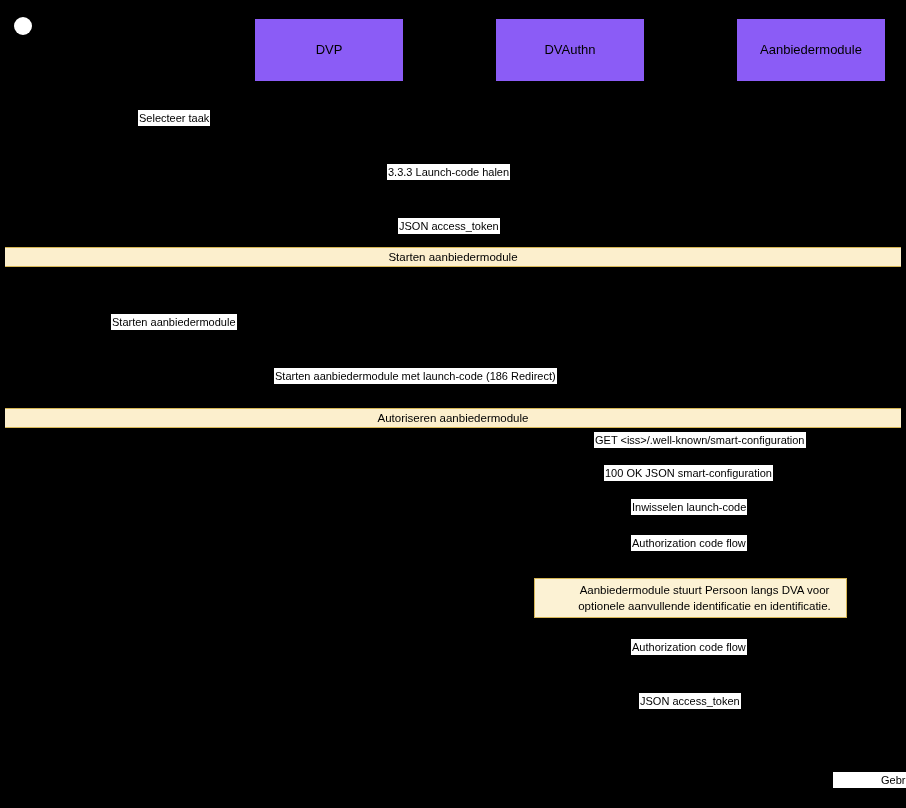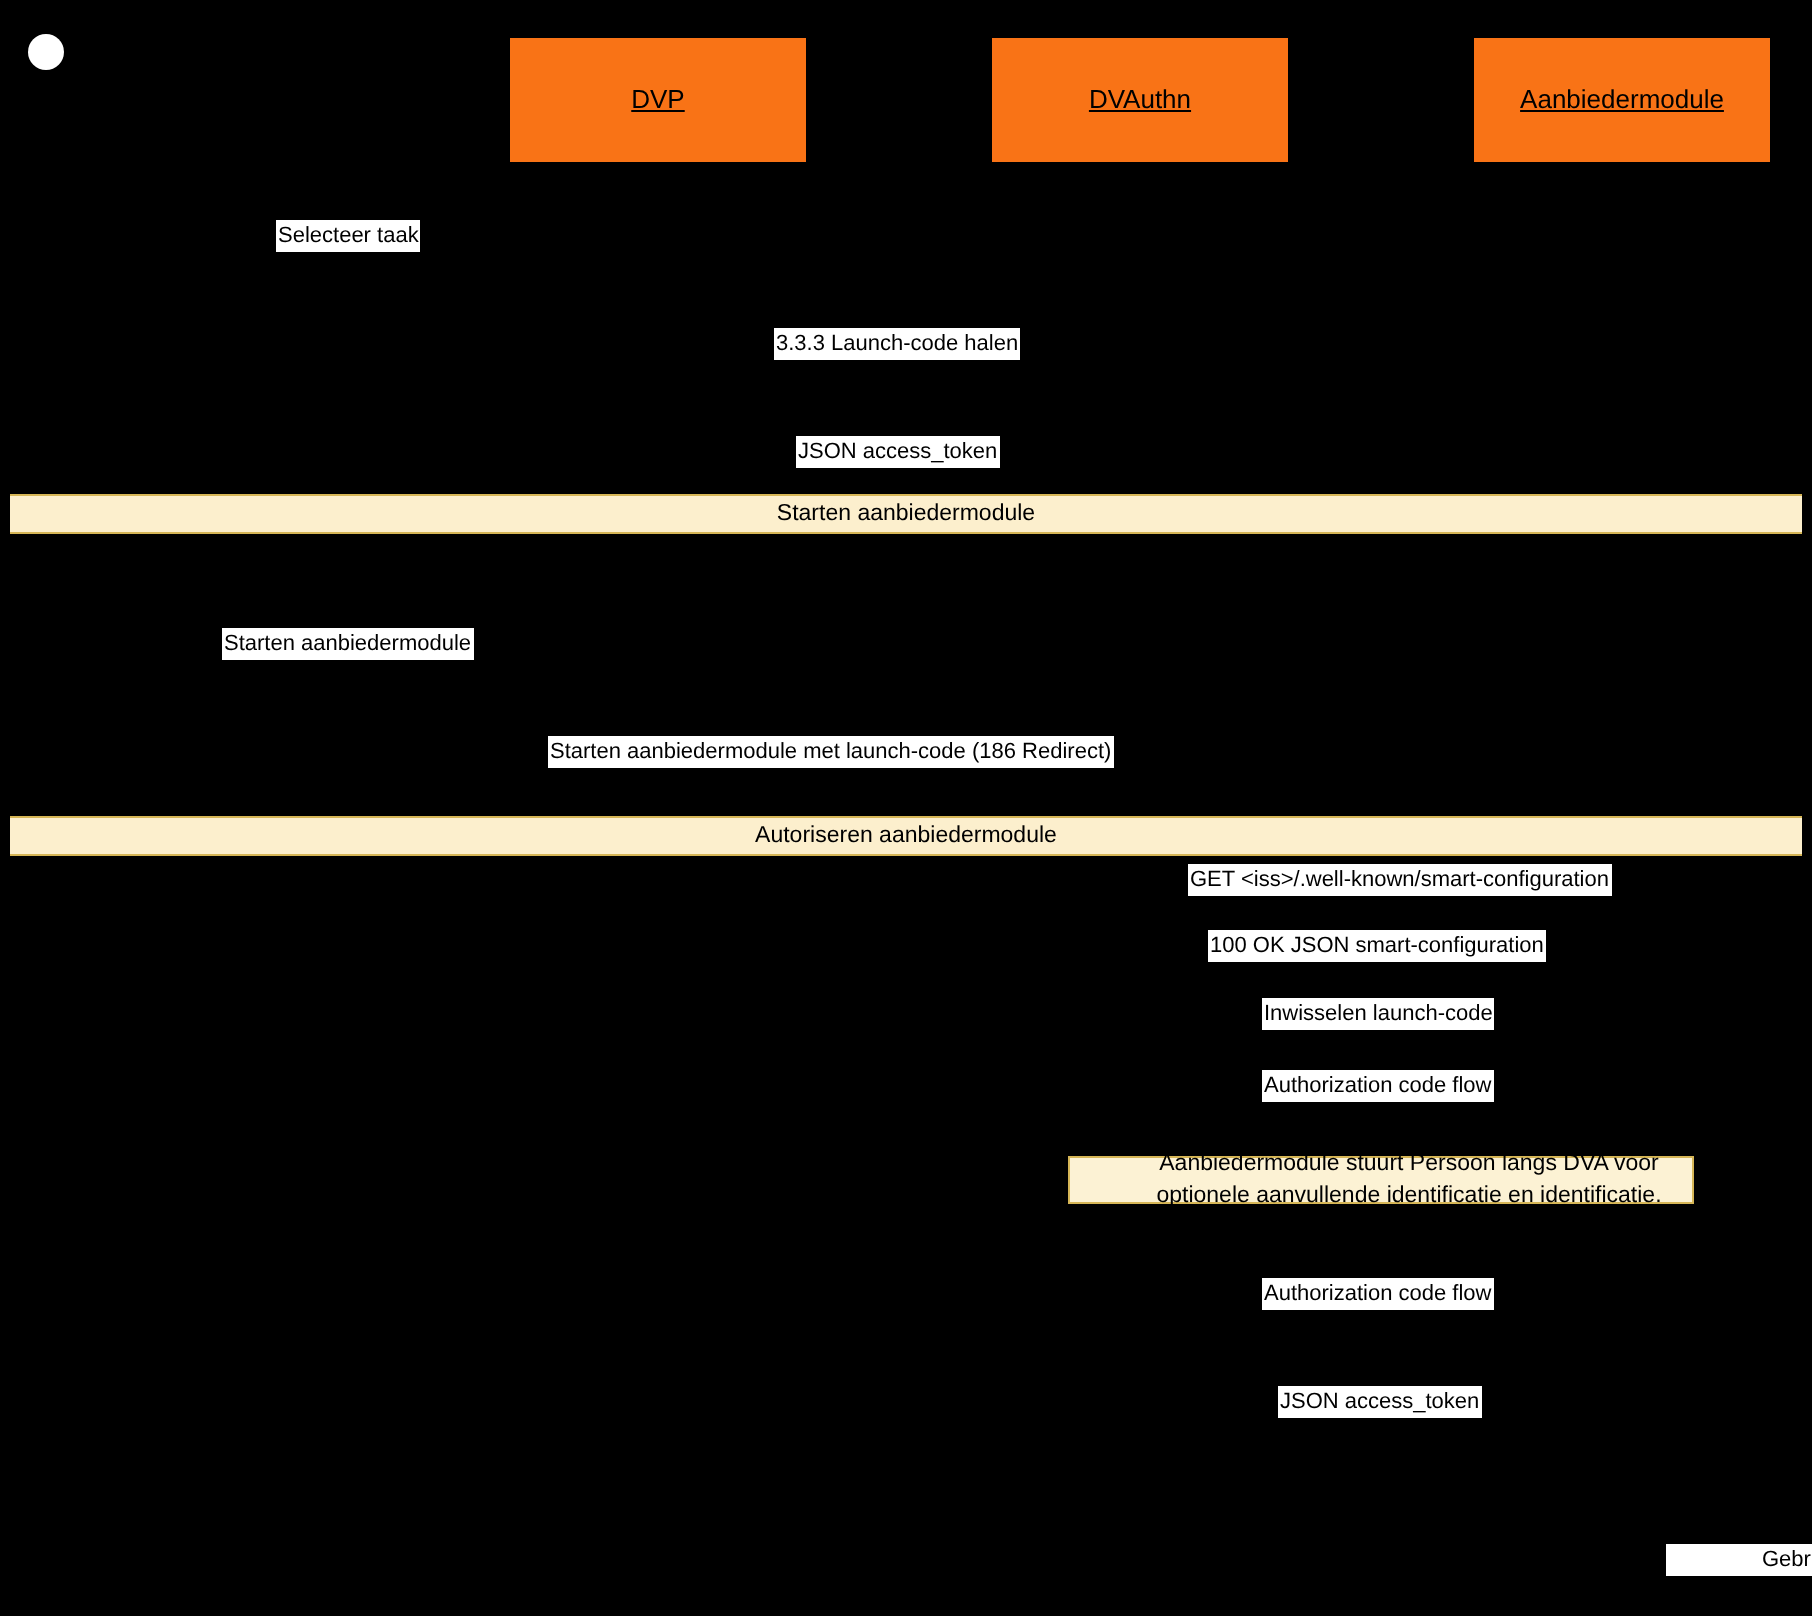--- a/index.html
+++ b/index.html
@@ -27,31 +27,30 @@
   .lifeline,
   .msg-line,
   .msg-arrow {
     position: absolute;
     background: #000000;
   }
 
   
   .participant {
     position: absolute;
-    background: #f97316;
+    background: #8b5cf6;
     border: 1px solid #000000;
     box-sizing: border-box;
     display: flex;
     align-items: center;
     justify-content: center;
     color: #000000;
     font-size: 13px;
     line-height: 1.2;
     white-space: nowrap;
-    text-decoration: underline;
   }
 
   
   .msg-label {
     position: absolute;
     background: #ffffff;
     color: #000000;
     font-size: 11px;
     line-height: 15px;
     height: 16px;
@@ -168,18 +167,18 @@
   <div class="msg-label" style="left:631px; top:639px;">
     <span>Authorization code flow</span>
   </div>
   <div class="msg-label" style="left:639px; top:693px;">
     <span>JSON access_token</span>
   </div>
   <div class="msg-label" style="left:833px; top:772px;padding-left:48px;">
     <span>Gebruiken</span>
   </div>
 
-  <div class="note-box" style="left:534px; top:578px; width:313px; height:24px;padding-left:34px;">
+  <div class="note-box" style="left:534px; top:578px; width:313px; height:40px;padding-left:34px;">
     <span>Aanbiedermodule stuurt Persoon langs DVA voor</span>
     <span>optionele aanvullende identificatie en identificatie.</span>
   </div>
 
 </div>
 
 </body></html>

